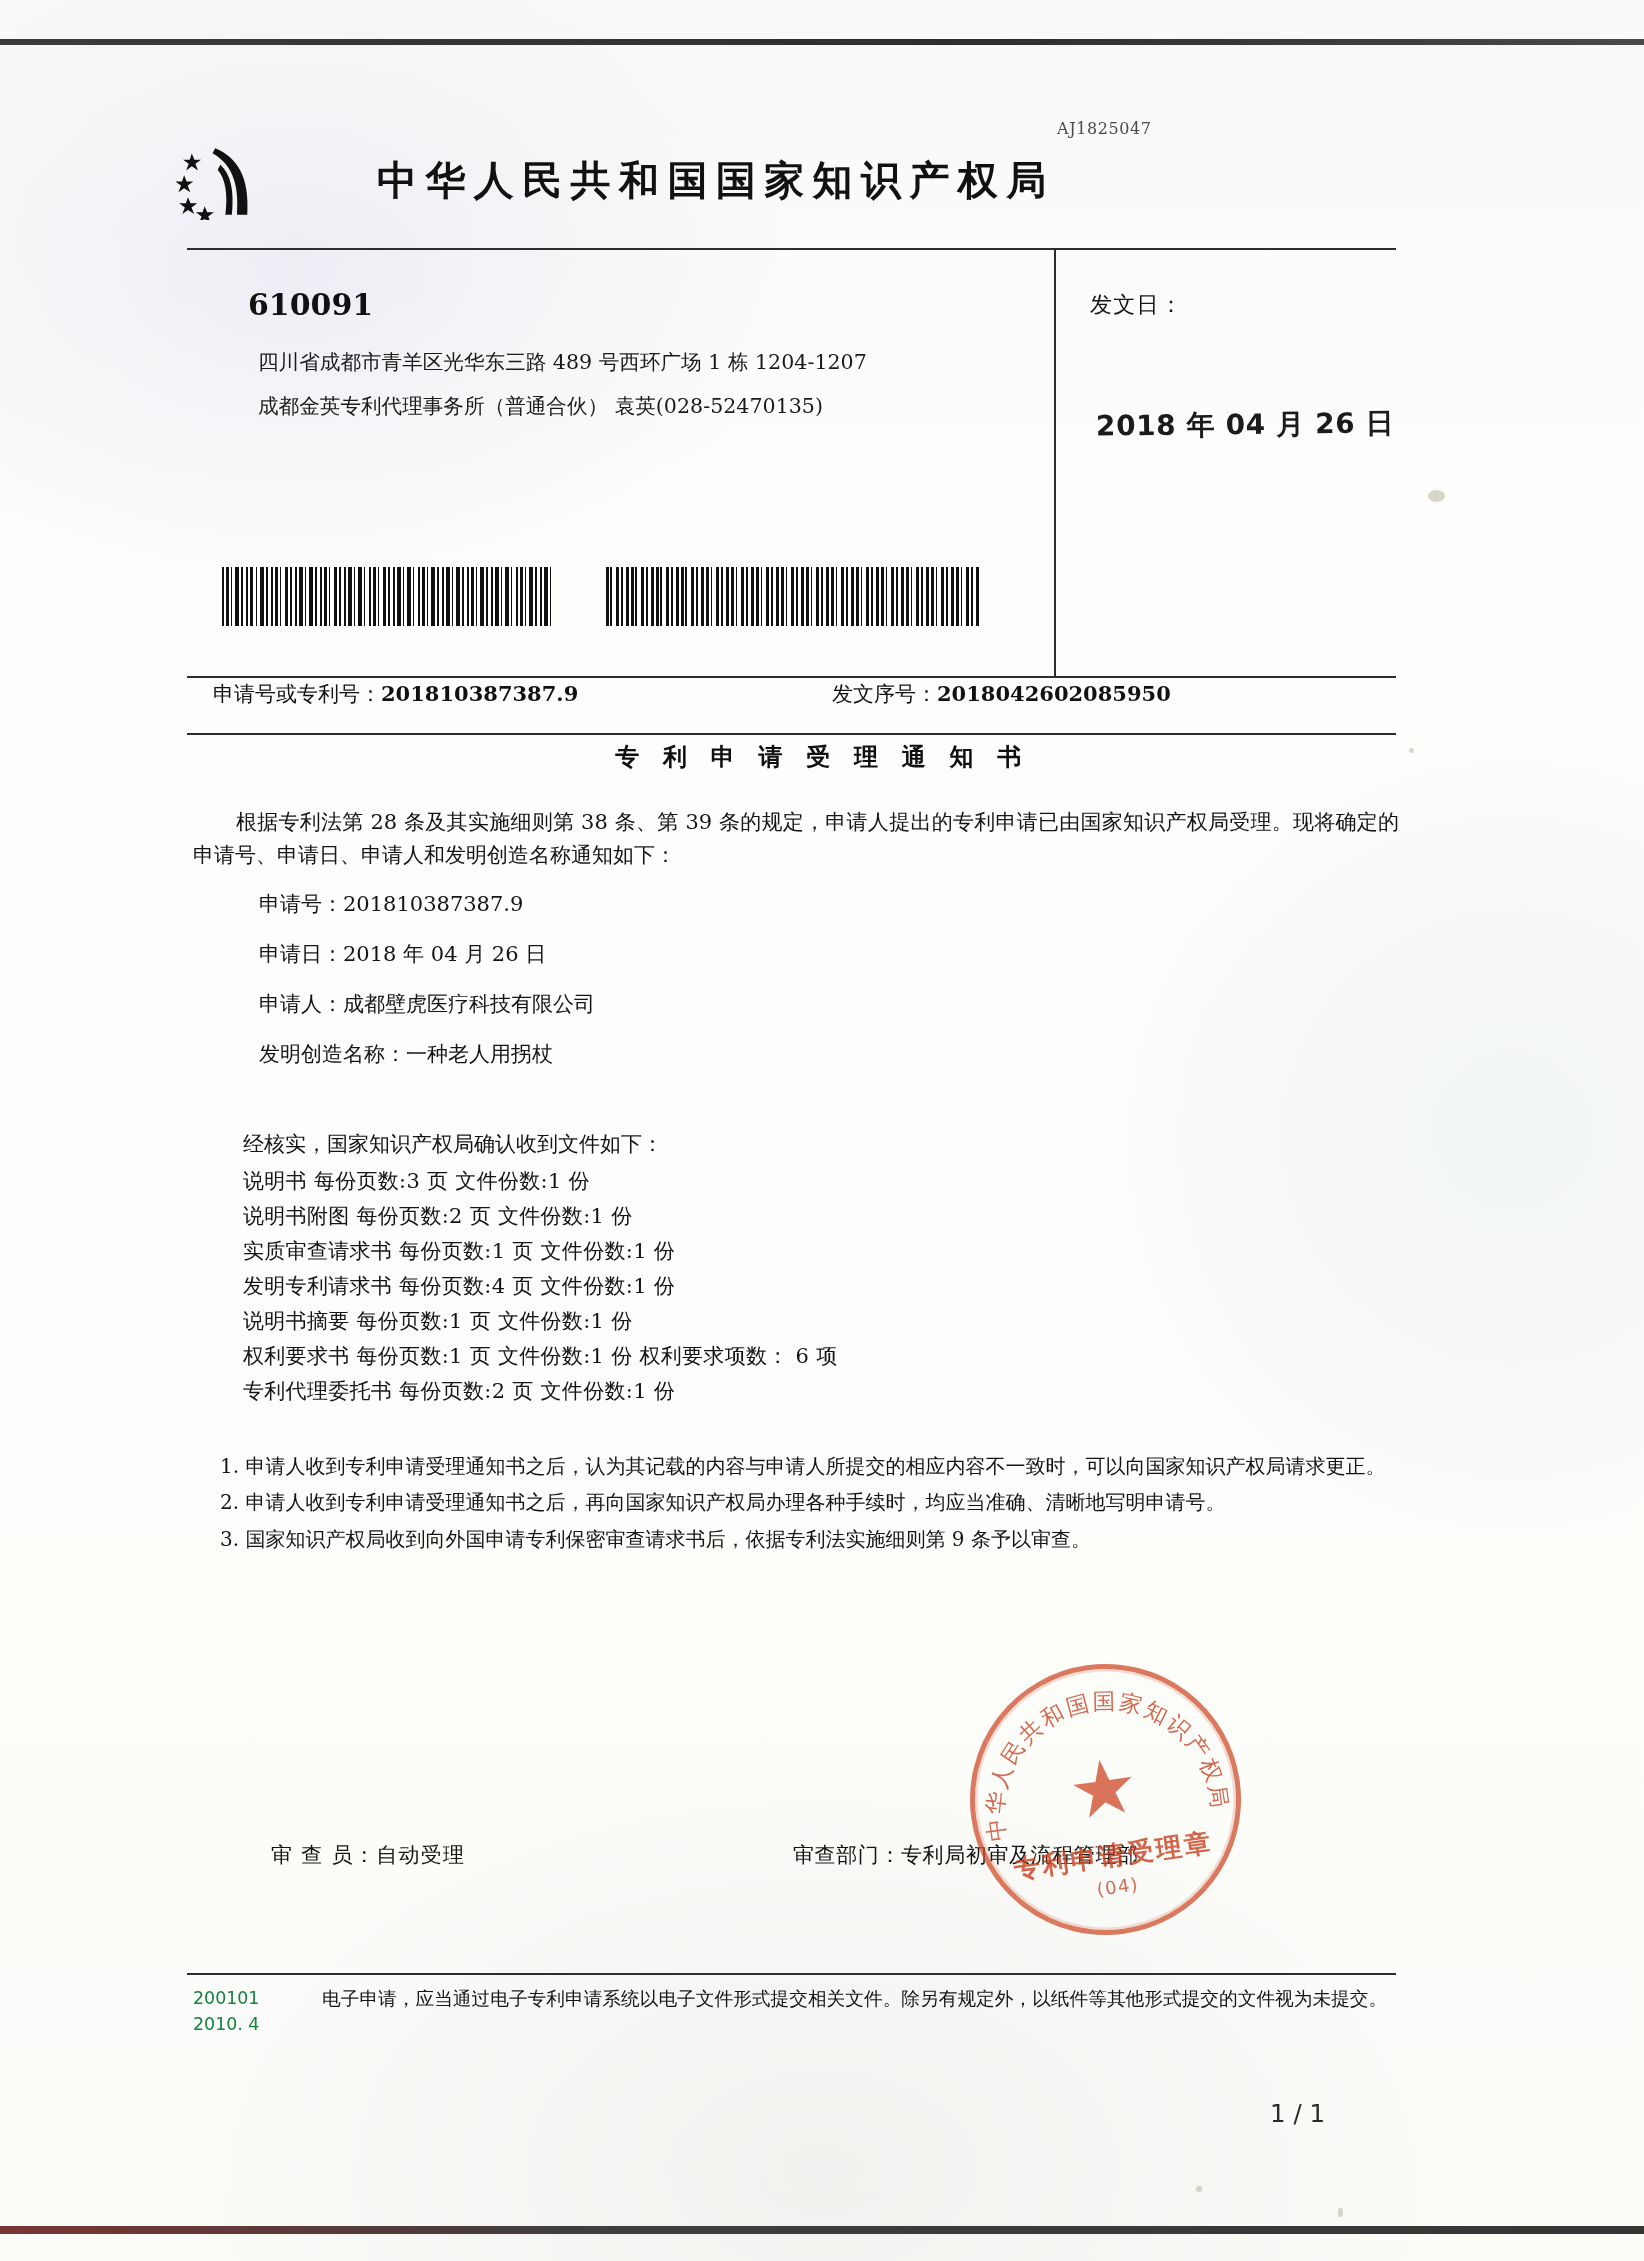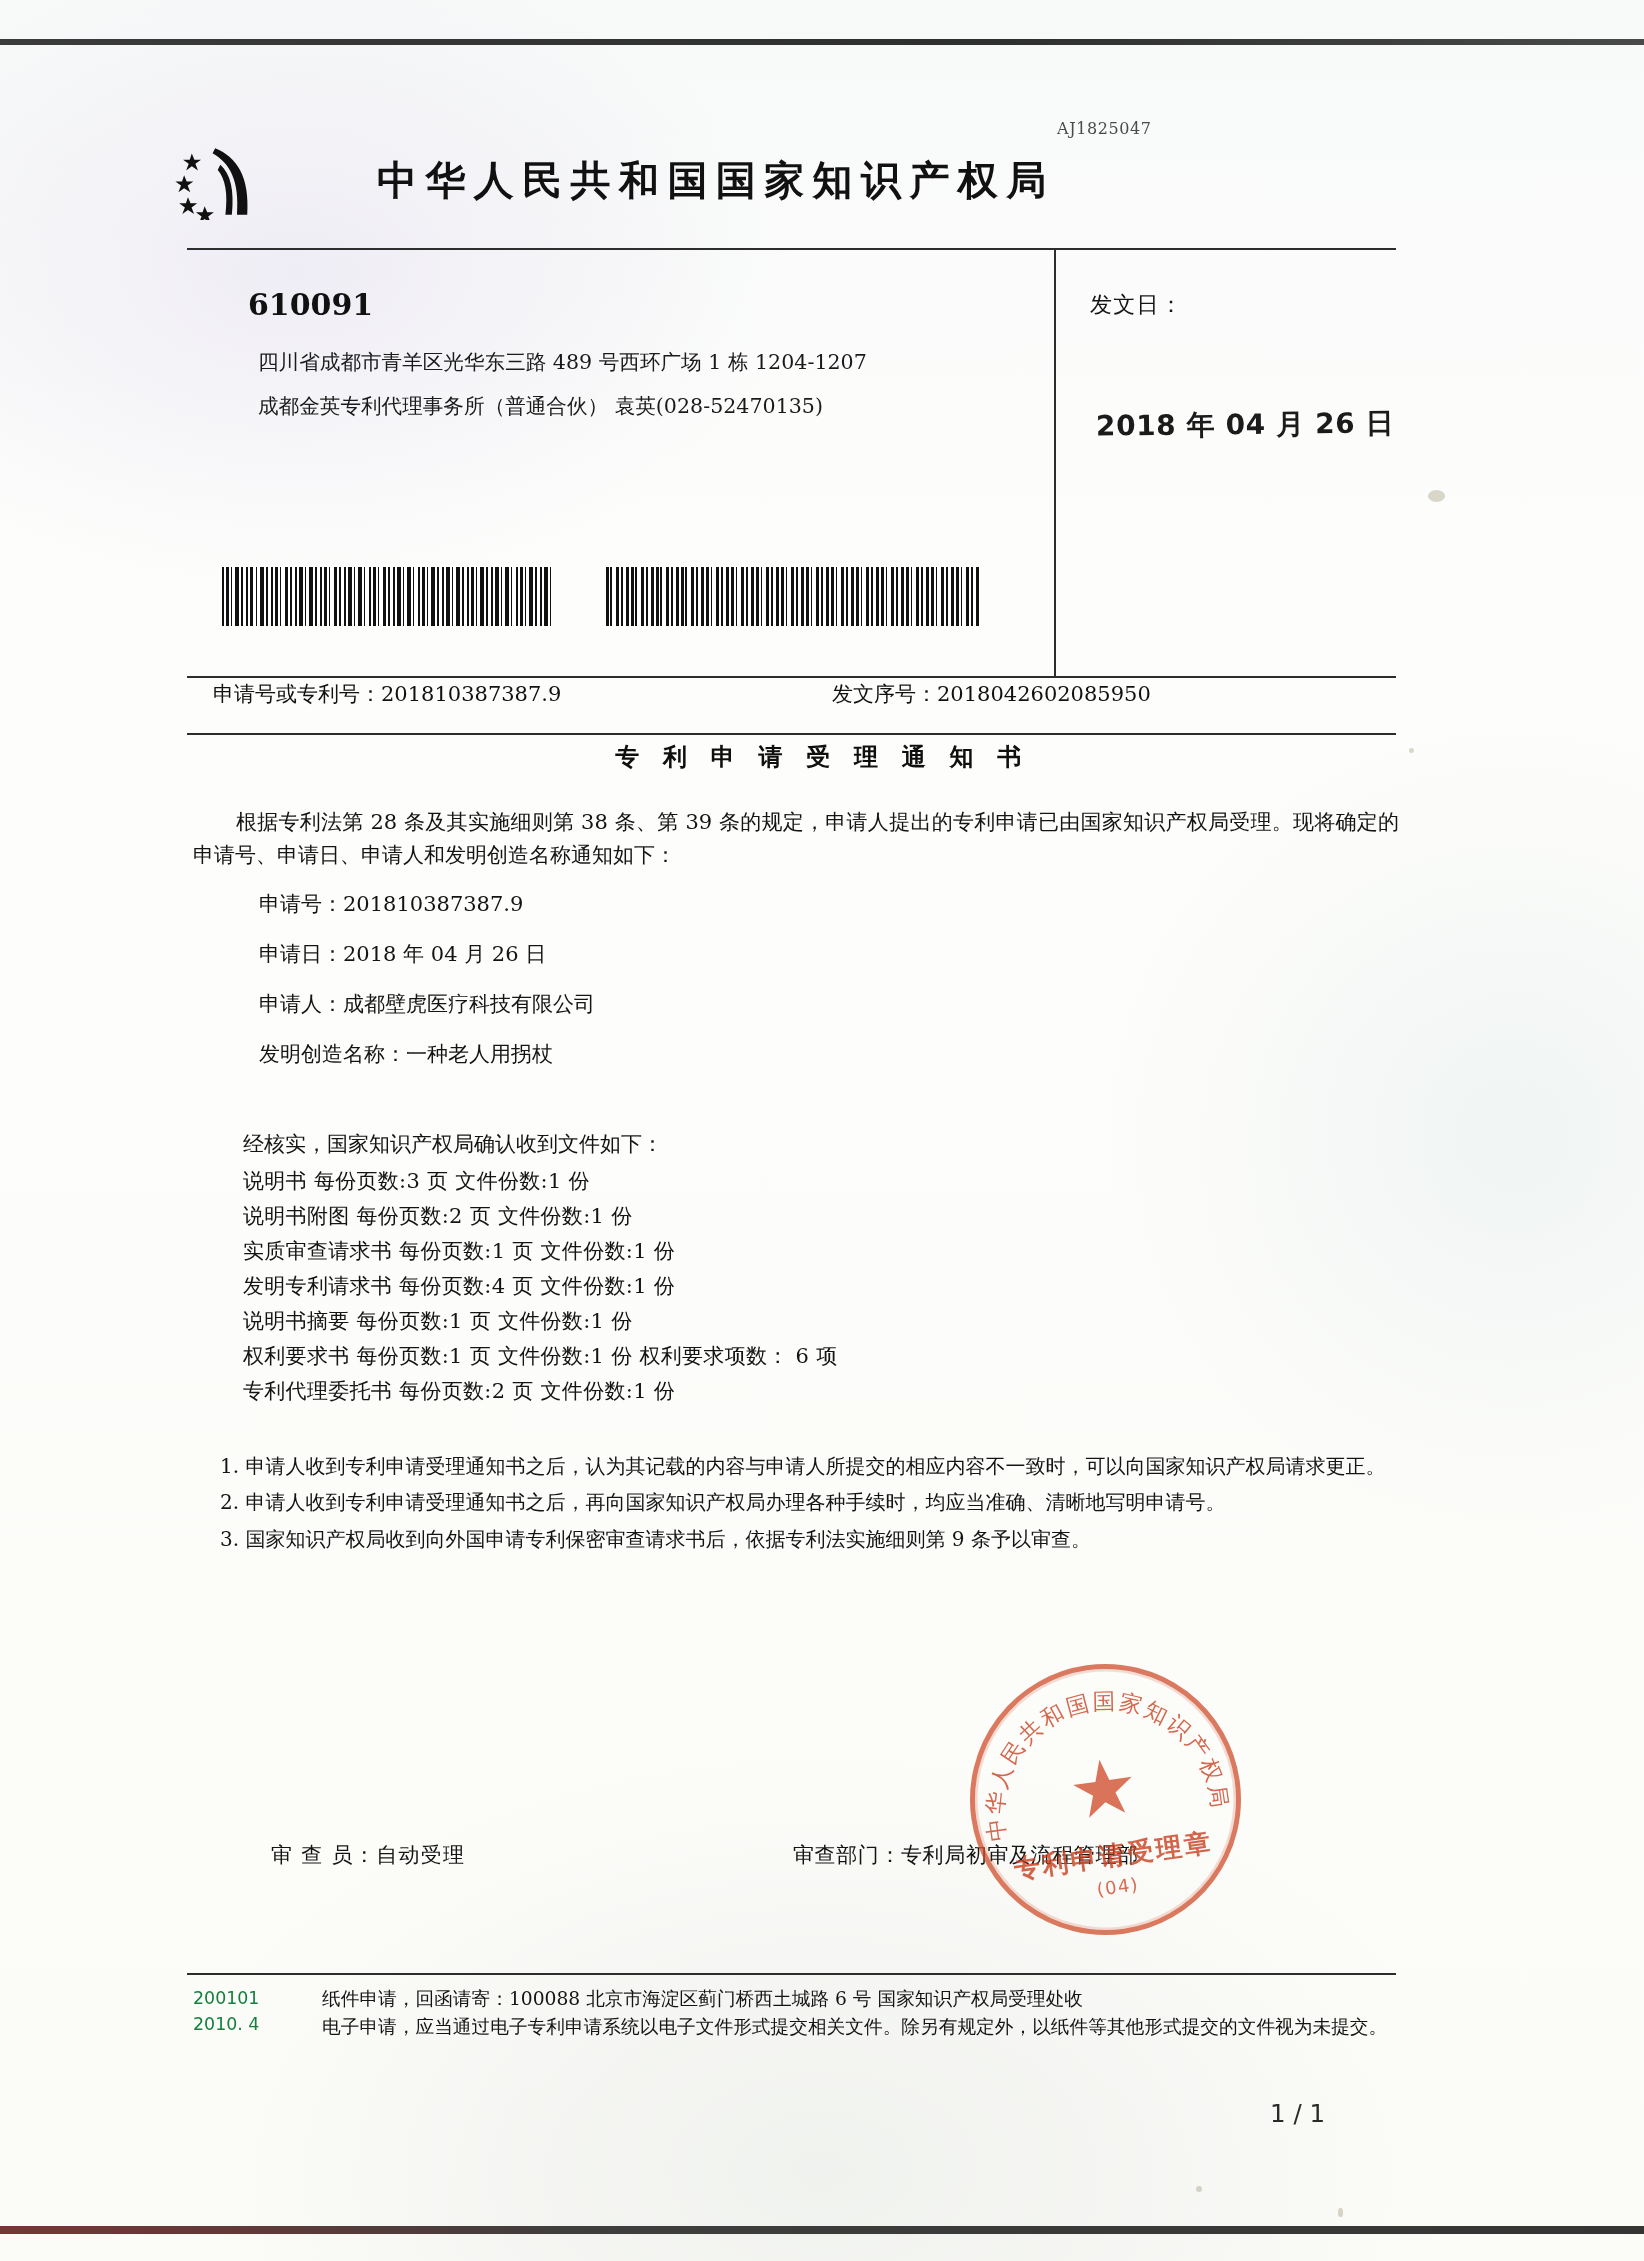--- a/index.html
+++ b/index.html
@@ -146,21 +146,21 @@
 
   
   .appno {
     position: absolute;
     left: 213px; top: 680px;
     font-size: 21px;
     color: #111;
     font-family: "DejaVu Serif", "Liberation Serif", serif;
     white-space: nowrap;
   }
-  .appno b, .seqno b { font-weight: 400; text-align: center; }
+  .appno b, .seqno b { font-weight: 700; text-align: center; }
   .seqno {
     position: absolute;
     left: 832px; top: 680px;
     font-size: 21px;
     color: #111;
     font-family: "DejaVu Serif", "Liberation Serif", serif;
     white-space: nowrap;
   }
 
   
@@ -431,21 +431,20 @@
     <div class="seal-bottom">专利申请受理章</div>
     <div class="seal-code">(04)</div>
   </div>
 
   <div class="footer-line"></div>
   <div class="foot-codes">
     <div>200101</div>
     <div>2010. 4</div>
   </div>
   <div class="foot-text">
-    <div>纸件申请，回函请寄：100088 北京市海淀区蓟门桥西土城路 6 号   国家知识产权局受理处收</div>
     <div>电子申请，应当通过电子专利申请系统以电子文件形式提交相关文件。除另有规定外，以纸件等其他形式提交的文件视为未提交。</div>
   </div>
   <div class="pageno">1 / 1</div>
 
   <div class="speck" style="left:1428px; top:490px; width:17px; height:11.6px;"></div>
   <div class="speck" style="left:1409px; top:748px; width:5.2px; height:5.2px;"></div>
   <div class="speck" style="left:1196px; top:2186px; width:5.8px; height:5.8px;"></div>
   <div class="speck" style="left:1338px; top:2208px; width:4.5px; height:9px;"></div>
 </div>
 

